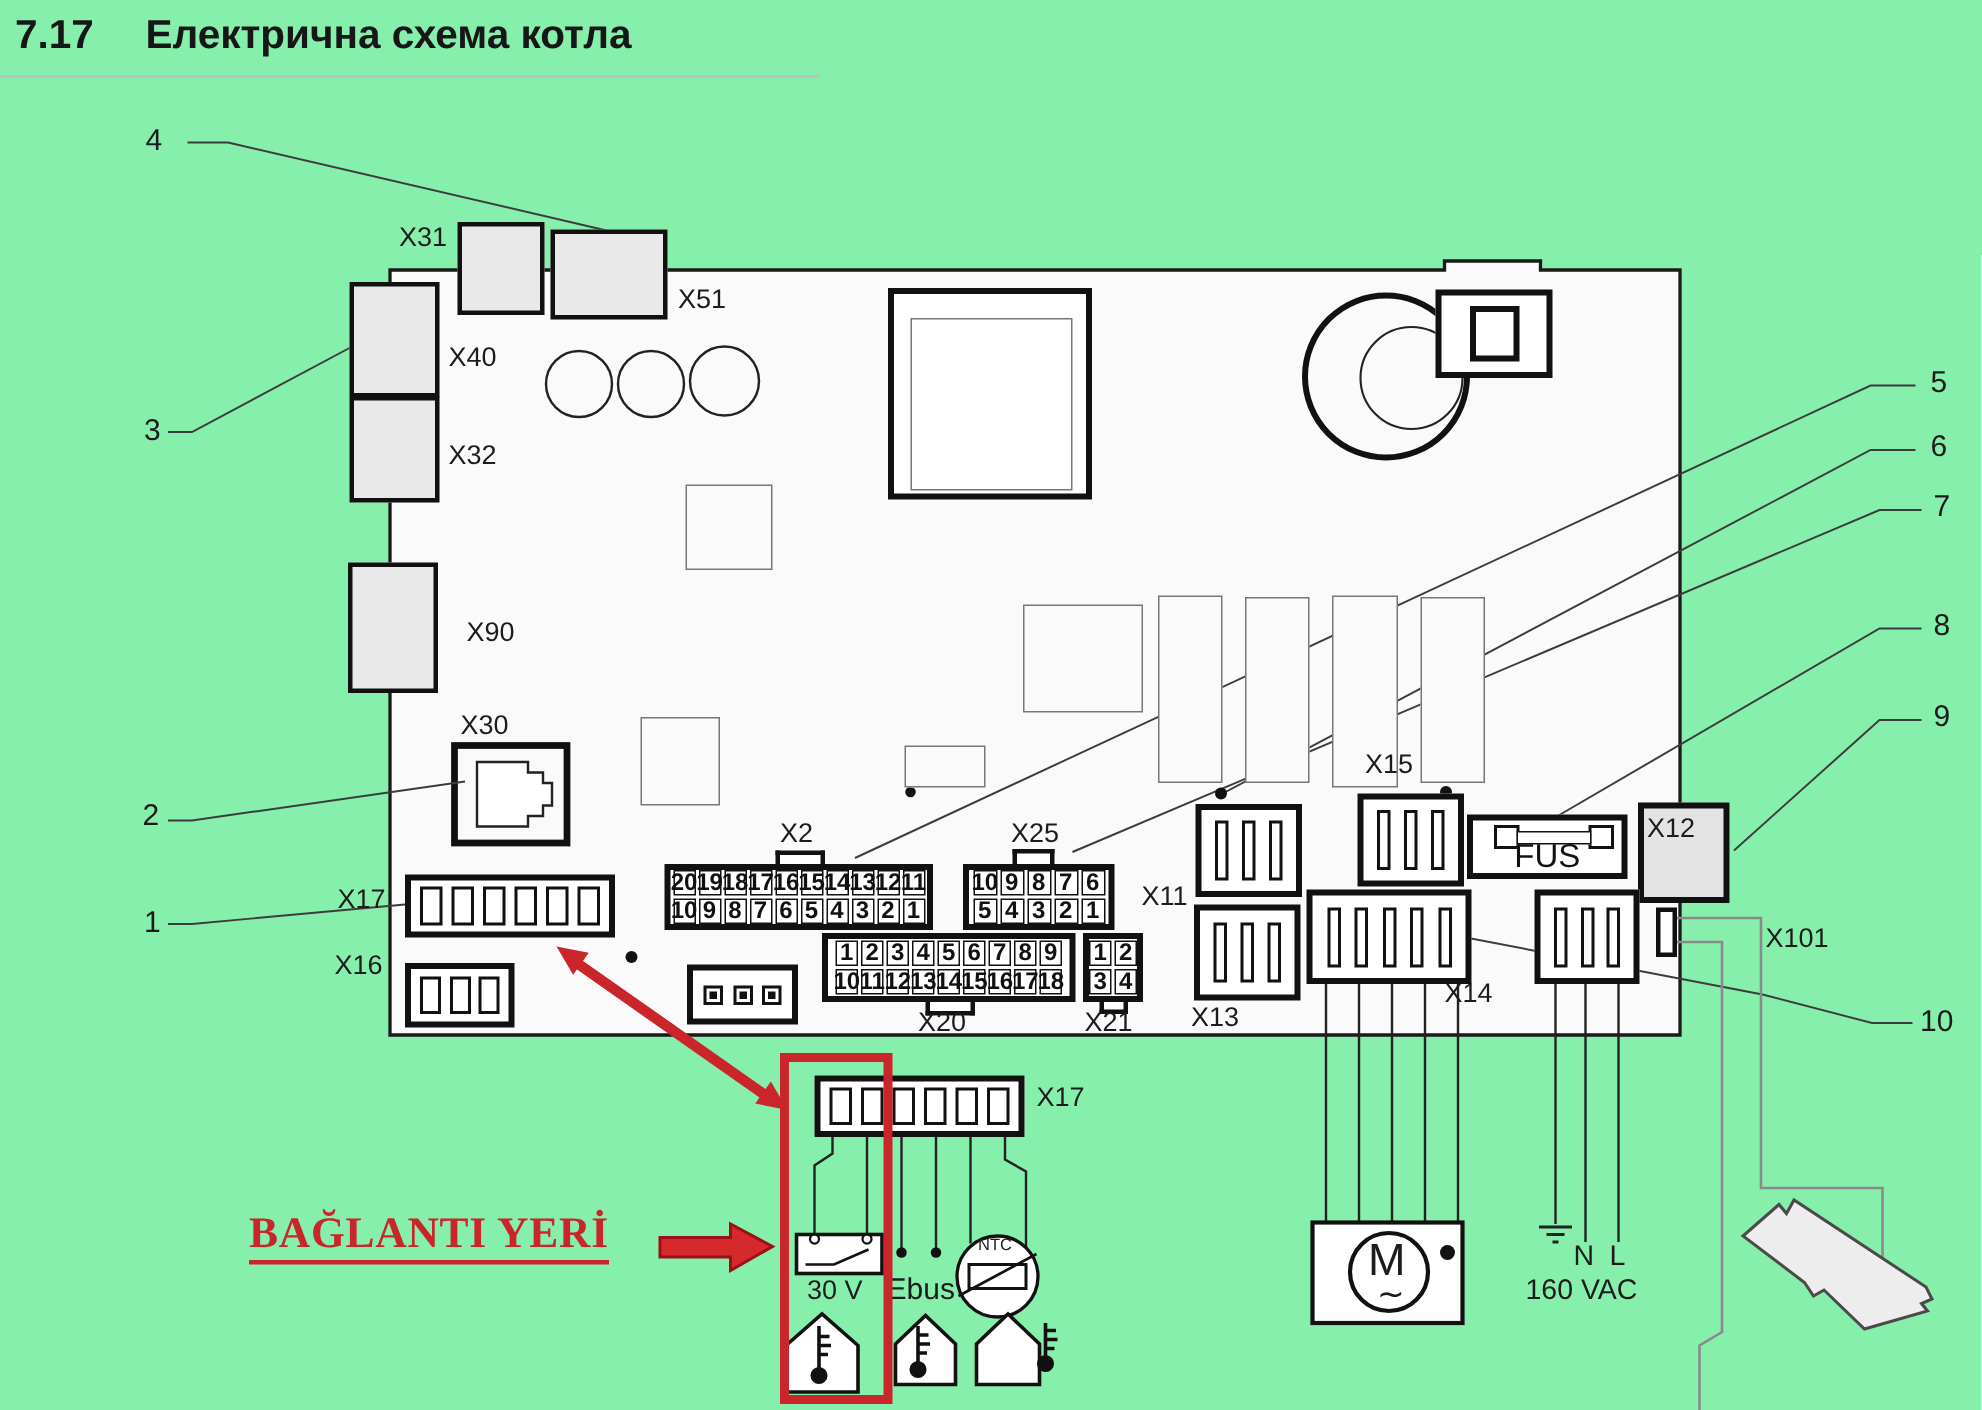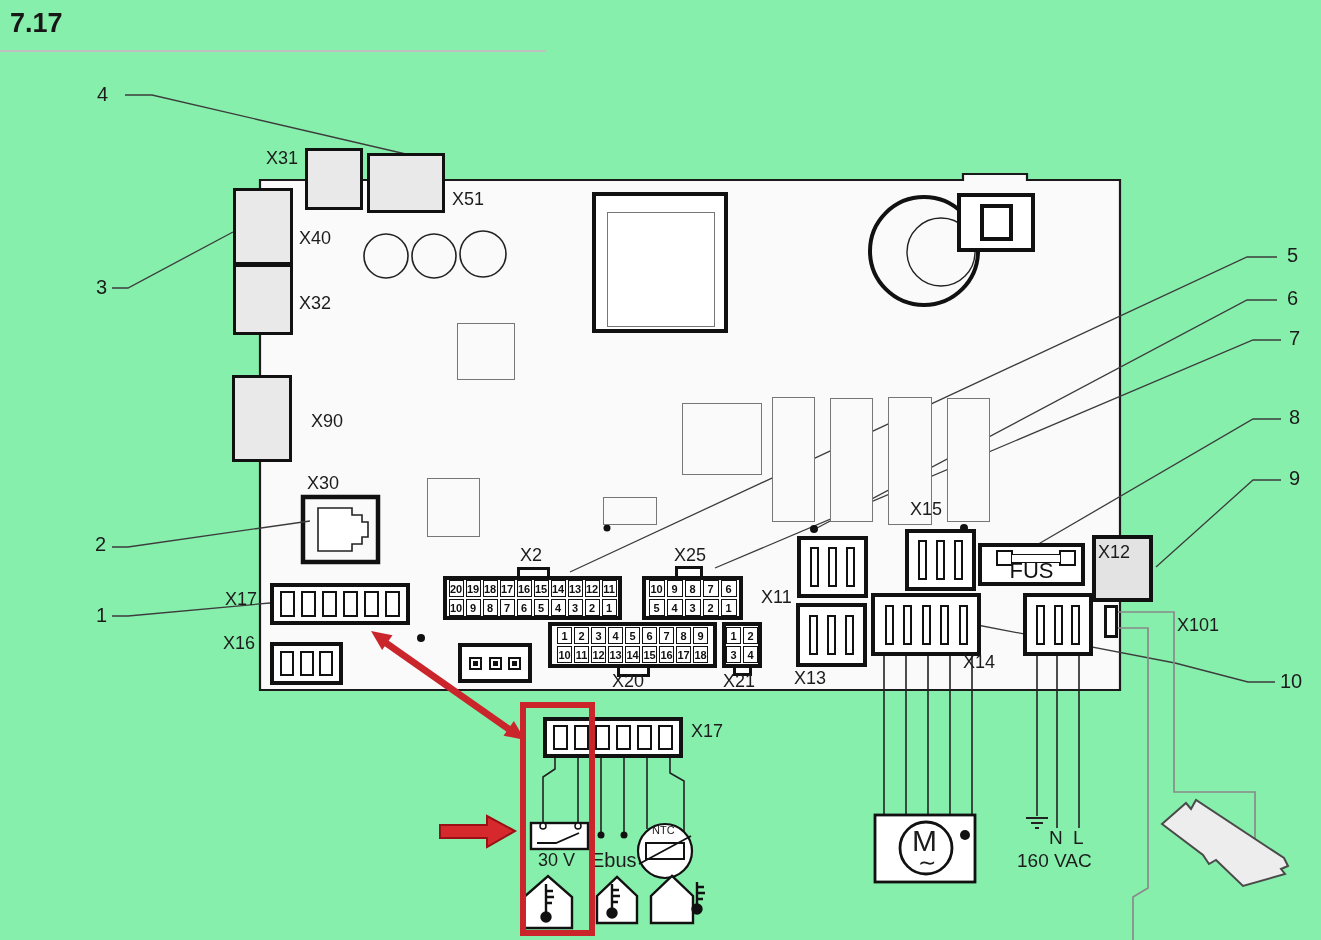--- a/index.html
+++ b/index.html
@@ -14,21 +14,21 @@
   .box{position:absolute;box-sizing:border-box;border:3.5px solid #111;background:#e9e9e9;z-index:2}
   .thin{position:absolute;box-sizing:border-box;border:1.4px solid #777;background:#fafafa;z-index:2}
   .conn{position:absolute;box-sizing:border-box;border:4px solid #111;background:#fff;z-index:2;
         display:flex;align-items:center;justify-content:space-evenly}
   .tab{position:absolute;box-sizing:border-box;border:3.5px solid #111;background:#fff;z-index:2}
   .tab.top{border-bottom:none}
   .tab.bot{border-top:none}
   .cellcol{display:flex;flex-direction:column;gap:2px}
   .cellrow{display:flex;gap:2px;justify-content:center}
   .cell{box-sizing:border-box;border:1.5px solid #111;width:15px;height:17px;display:flex;
-        align-items:center;justify-content:center;font-size:11px;font-weight:700;background:#fff;color:#111}
+        align-items:center;justify-content:center;font-size:16px;font-weight:700;background:#fff;color:#111}
   .cell.w16{width:16px}
   .pin{box-sizing:border-box;border:2px solid #111;background:#fff;width:15px;height:26px}
   .pin.s{width:14px;height:25px}
   .slot{box-sizing:border-box;border:2px solid #111;background:#fff;width:9px;height:40px}
   .jsq{box-sizing:border-box;border:2px solid #111;width:13px;height:13px;display:flex;
        align-items:center;justify-content:center;background:#fff}
   .jsq i{display:block;width:5px;height:5px;background:#111}
   .fusewrap{position:absolute;left:978px;top:543px;width:107px;height:43px;box-sizing:border-box;
             border:4px solid #111;background:#fff;z-index:2}
   .fuse-cap{position:absolute;box-sizing:border-box;border:2px solid #111;width:17px;height:16px;background:#fff}
@@ -155,20 +155,21 @@
     </g>
 
     <g stroke="#8a8a8a" stroke-width="1.7" fill="none">
       <path d="M1118,612 H1174 V792 H1255 V858"></path>
       <path d="M1118,628 H1148 V888 L1133,897 V940"></path>
     </g>
     <path d="M1162,824 L1186,803 L1191,809 L1196,800 L1284,858 L1288,866 L1281,869 L1285,874 L1243,886 L1216,860 L1209,864 L1203,855 Z" fill="#ededed" stroke="#4a4a4a" stroke-width="2"></path>
   </svg>
 
   <div class="ttl" style="left:10px;top:8px">7.17</div>
+  <div class="ttl" style="left:97px;top:8px">Електрична схема котла</div>
   <div class="trule"></div>
 
   <div class="box" style="left:305px;top:148px;width:58px;height:62px"></div>
   <div class="box" style="left:367px;top:153px;width:78px;height:60px"></div>
   <div class="box" style="left:233px;top:188px;width:60px;height:77px"></div>
   <div class="box" style="left:233px;top:264px;width:60px;height:71px"></div>
   <div class="box" style="left:232px;top:375px;width:60px;height:87px"></div>
   <div class="box" style="left:1092px;top:535px;width:61px;height:67px;background:#e3e3e3;border-width:4px"></div>
   <div class="box" style="left:1104px;top:605px;width:14px;height:33px;background:#fff;border-width:3px"></div>
 
@@ -380,20 +381,21 @@
 
   <div class="lbl" style="left:538px;top:851px">30 V</div>
   <div class="lbl" style="left:591px;top:849px;font-size:20px">Ebus</div>
   <div class="lbl" style="left:652px;top:824px;font-size:11px">NTC</div>
   <div class="lbl mlabel" style="left:912px;top:824px">M</div>
   <div class="lbl" style="left:918px;top:851px;font-size:22px">∼</div>
   <div class="lbl" style="left:1049px;top:828px;font-size:19px">N</div>
   <div class="lbl" style="left:1073px;top:828px;font-size:19px">L</div>
   <div class="lbl" style="left:1017px;top:851px;font-size:19px">160 VAC</div>
 
+  <div class="note">BAĞLANTI YERİ</div>
   <div class="redframe"></div>
 
   <svg class="over" width="1321" height="940" viewBox="0 0 1321 940">
     <g>
       <line x1="386" y1="643" x2="510" y2="730" stroke="#c9252b" stroke-width="7"></line>
       <polygon points="371,631 392.5,635.2 382.1,649.9" fill="#c9252b"></polygon>
       <polygon points="525,740 503.5,735.7 513.9,721" fill="#c9252b"></polygon>
     </g>
     <path d="M440,825 H487 V816 L515,831 L487,847 V838 H440 Z" fill="#d6292e" stroke="#9b1014" stroke-width="2"></path>
   </svg>

